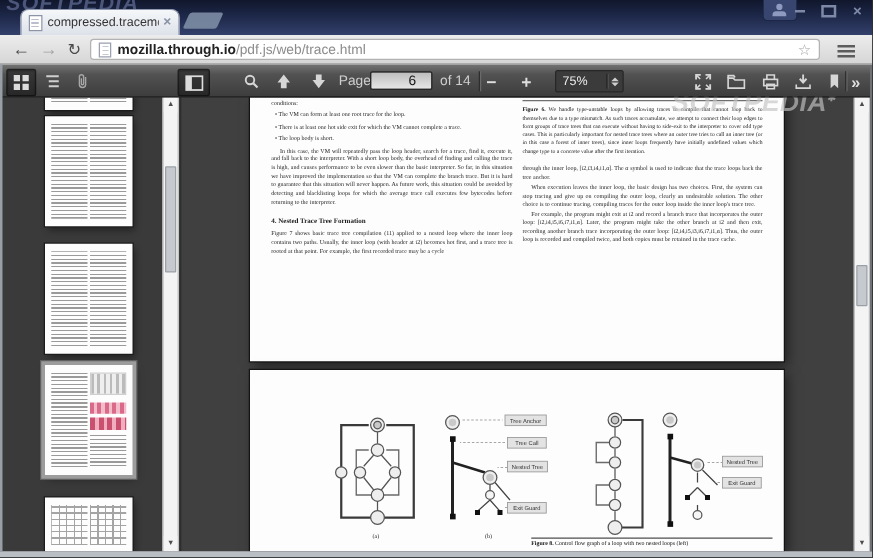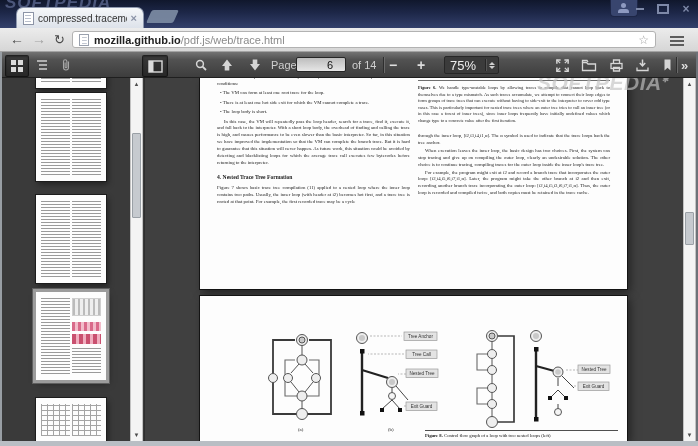--- a/index.html
+++ b/index.html
@@ -51,21 +51,21 @@
   .tbtn{position:absolute;top:3px;width:22px;height:20px;display:flex;align-items:center;justify-content:center;border-radius:2px;}
   .tbtn.active{background:rgba(0,0,0,.35);border:1px solid rgba(0,0,0,.5);box-shadow:inset 0 1px 2px rgba(0,0,0,.4);}
   .tbtn svg{display:block;}
   .tlabel{position:absolute;top:7px;font-size:11px;color:#cfcfcf;}
   .pageinput{position:absolute;left:296px;top:5px;width:50px;height:15px;
     background:linear-gradient(180deg,#bdbdbd,#e6e6e6);border:1px solid #262626;border-radius:2px;
     font-size:11px;color:#111;text-align:right;padding:0 12px 0 2px;box-sizing:border-box;font-family:"Liberation Sans",sans-serif;}
   .tglyph{position:absolute;top:4px;font-size:14px;font-weight:bold;color:#dedede;line-height:18px;}
   .zoomdrop{position:absolute;left:444px;top:4px;width:55px;height:18px;background:#3b3b3b;
     border:1px solid #272727;border-radius:2px;box-sizing:border-box;display:flex;align-items:center;}
-  .zoomdrop .zval{font-size:13px;color:#ededed;padding-left:5px;flex:1;}
+  .zoomdrop .zval{font-size:10px;color:#ededed;padding-left:5px;flex:1;}
   .zoomdrop .zdiv{width:1px;height:12px;background:#262626;box-shadow:1px 0 0 #555;}
   .zoomdrop .zarr{width:12px;display:flex;flex-direction:column;align-items:center;gap:1px;}
   .tri-u{width:0;height:0;border-left:3px solid transparent;border-right:3px solid transparent;border-bottom:3px solid #cfcfcf;}
   .tri-d{width:0;height:0;border-left:3px solid transparent;border-right:3px solid transparent;border-top:3px solid #cfcfcf;}
   .tsep{position:absolute;top:5px;width:1px;height:16px;background:#2e2e2e;box-shadow:1px 0 0 #6a6a6a;}
 
   
   .sidebar{position:absolute;left:0;top:78px;width:145px;height:363px;background:#3a3a3a;overflow:hidden;border-right:1px solid #2e2e2e;box-sizing:border-box;}
   .thumb{position:absolute;left:36px;width:70px;height:88px;background:#fdfdfd;
     box-shadow:0 0 0 1px #1c1c1c,2px 3px 6px rgba(0,0,0,.45);}
@@ -138,21 +138,21 @@
     <div class="tab-title">compressed.tracemonkey</div>
     <div class="tab-close">×</div>
   </div>
 
   <div class="navbar">
     <div class="navglyph" style="left:10px;">←</div>
     <div class="navglyph" style="left:32px;color:#a2a2a2;">→</div>
     <div class="navglyph" style="left:54px;font-size:13px;">↻</div>
     <div class="omnibox">
       <div class="url-doc"></div>
-      <div class="url"><span class="host">mozilla.github.io</span><span class="path">/pdf.js/web/trace.html</span></div>
+      <div class="url"><span class="host">mozilla.through.io</span><span class="path">/pdf.js/web/trace.html</span></div>
       <div class="ob-star">☆</div>
     </div>
     <div class="menu-btn">
         <div class="menu-bars"></div>
       </div>
   </div>
 
   <div class="pdfbar">
     <div class="tbtn active" style="left:5px;">
       <svg width="14" height="14" viewBox="0 0 14 14">

